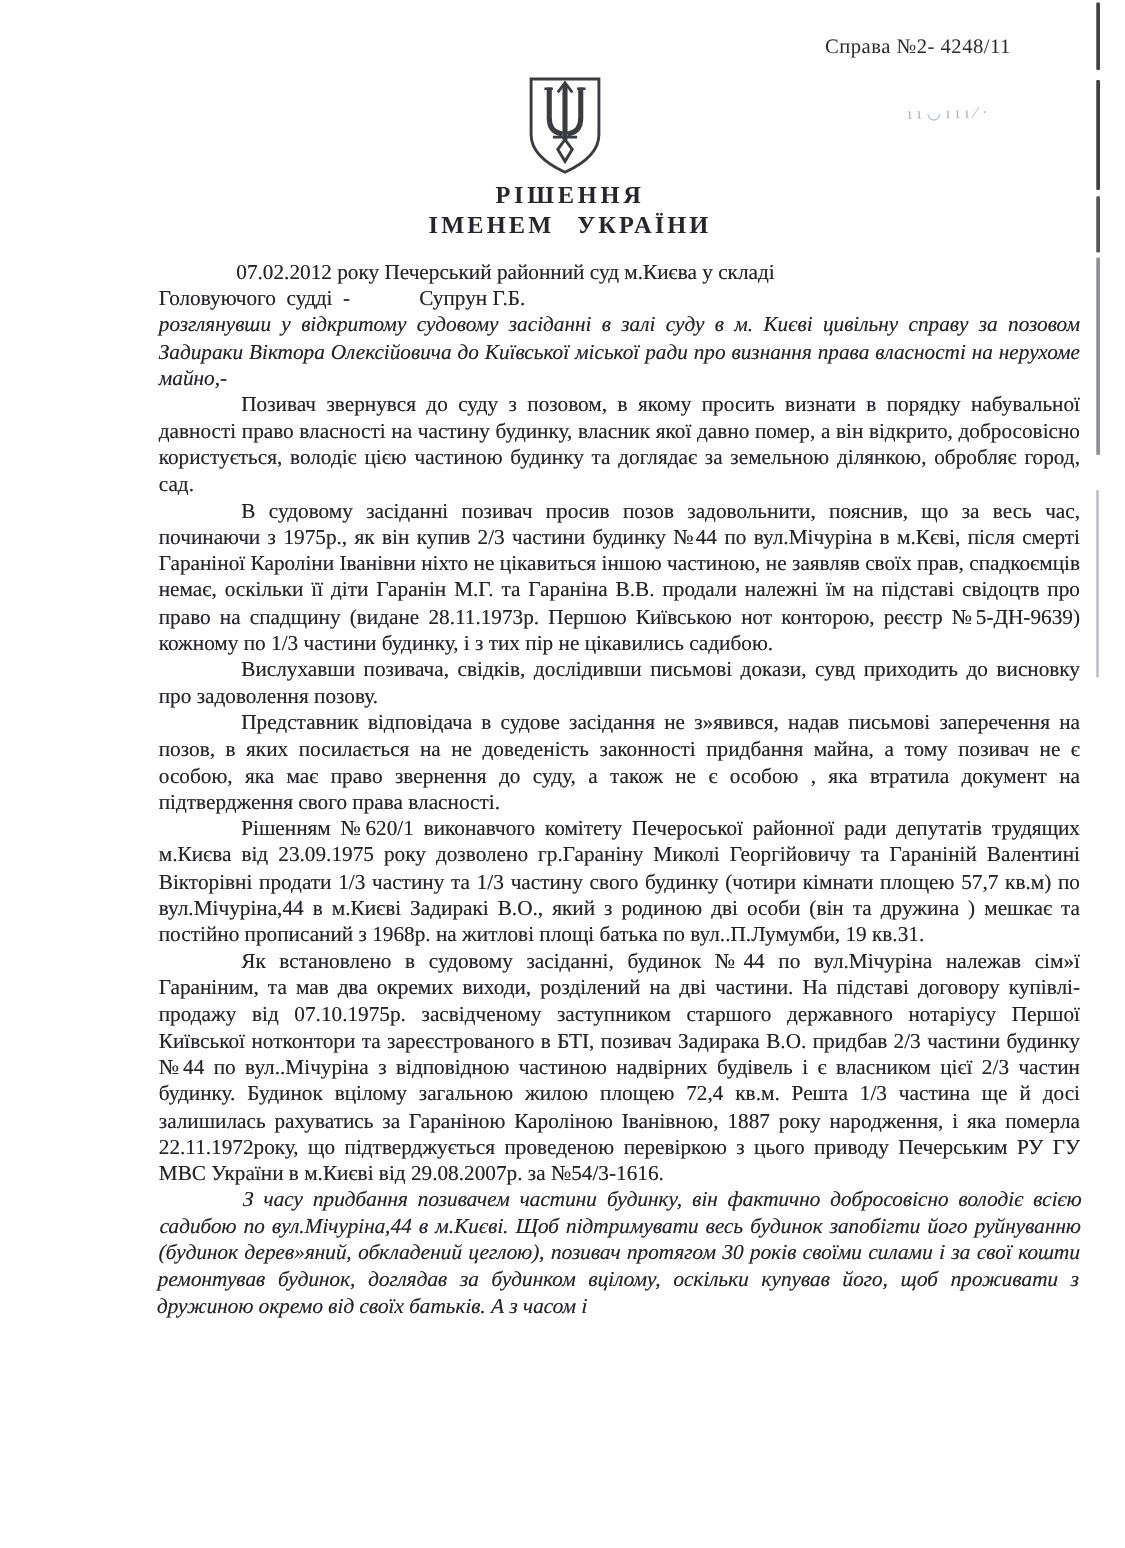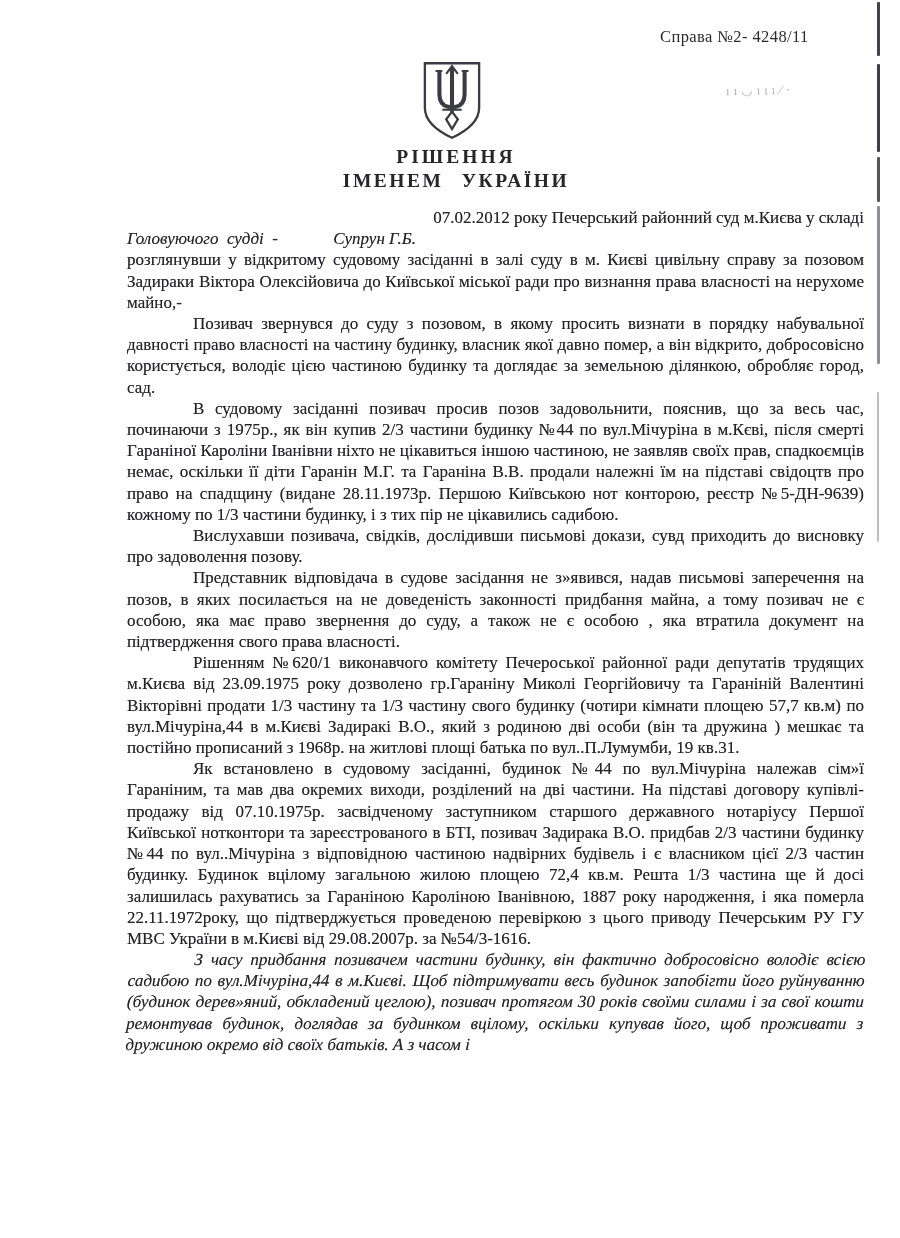--- a/index.html
+++ b/index.html
@@ -70,25 +70,26 @@
   .content {
     position: absolute;
     top: 207px;
     left: 127px;
     width: 737px;
     font-size: 17px;
     line-height: 21.2px;
     text-shadow: 0 0 0.5px rgba(45,45,58,0.55);
   }
   .content p { margin: 0; }
-  .line-pre { white-space: pre; font-style: italic; }
-  .indent-first { text-indent: 62px; text-align: right; }
+  .line-pre { white-space: pre; }
+  .indent-first { text-indent: 62px; }
   .just {
     text-align: justify;
     text-align-last: left;
+    font-style: italic;
   }
   .para {
     text-align: justify;
     text-align-last: left;
     text-indent: 66px;
   }
   .ruling-heading {
     margin: 7px 0 13px 0;
     text-align: center;
     font-size: 18.5px;

